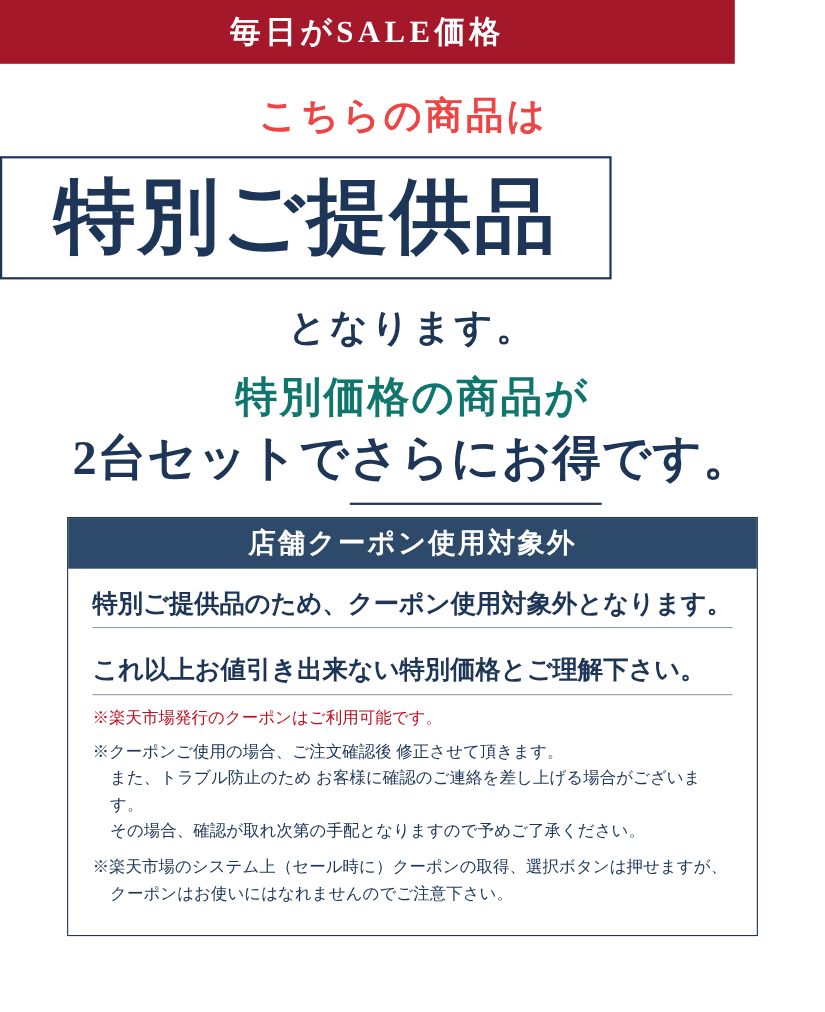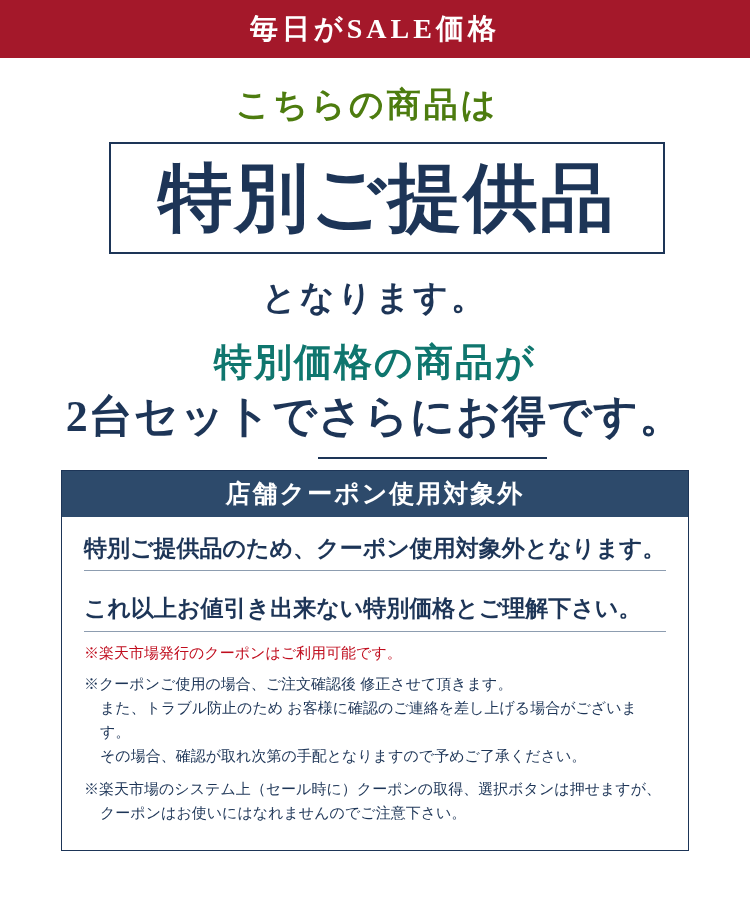--- a/index.html
+++ b/index.html
@@ -17,21 +17,21 @@
   }
   .page {
     position: relative;
     width: 750px;
     height: 920px;
     background: #ffffff;
   }
 
   
   .banner {
-    width: 750px;
+    width: 668px;
     height: 58px;
     background: #a4182a;
     display: flex;
     align-items: center;
     justify-content: center;
   }
   .banner-text {
     color: #ffffff;
     font-family: "Liberation Serif", serif;
     font-weight: bold;
@@ -41,28 +41,26 @@
 
   
   .hero {
     padding-top: 24px;
     text-align: center;
   }
   .hero-lead {
     font-size: 34px;
     font-weight: bold;
     letter-spacing: 3px;
-    color: #4d7c0f;
+    color: #ef4444;
     margin: 0 16px 14px 0;
     font-family: "Liberation Serif", serif;
   }
   .hero-box-wrap {
     display: flex;
-    justify-content: center;
-    padding-left: 24px;
   }
   .hero-box {
     width: 556px;
     height: 112px;
     border: 2px solid #1d3557;
     display: flex;
     align-items: center;
     justify-content: center;
   }
   .hero-box-text {

